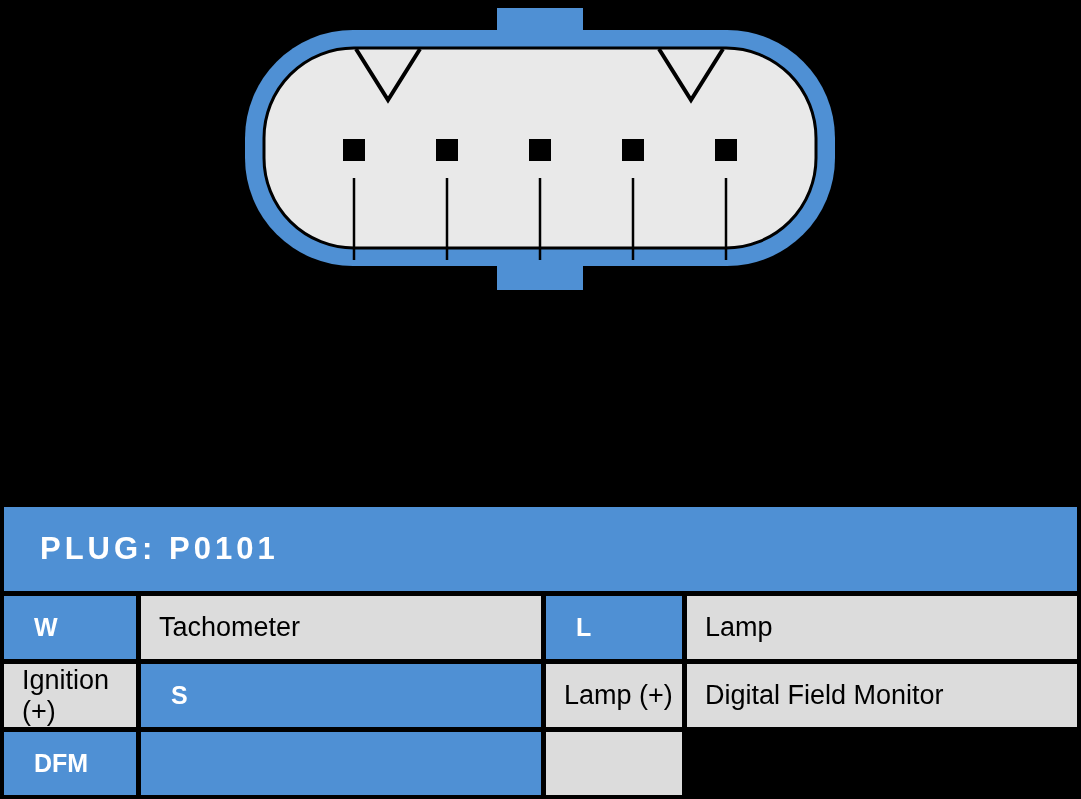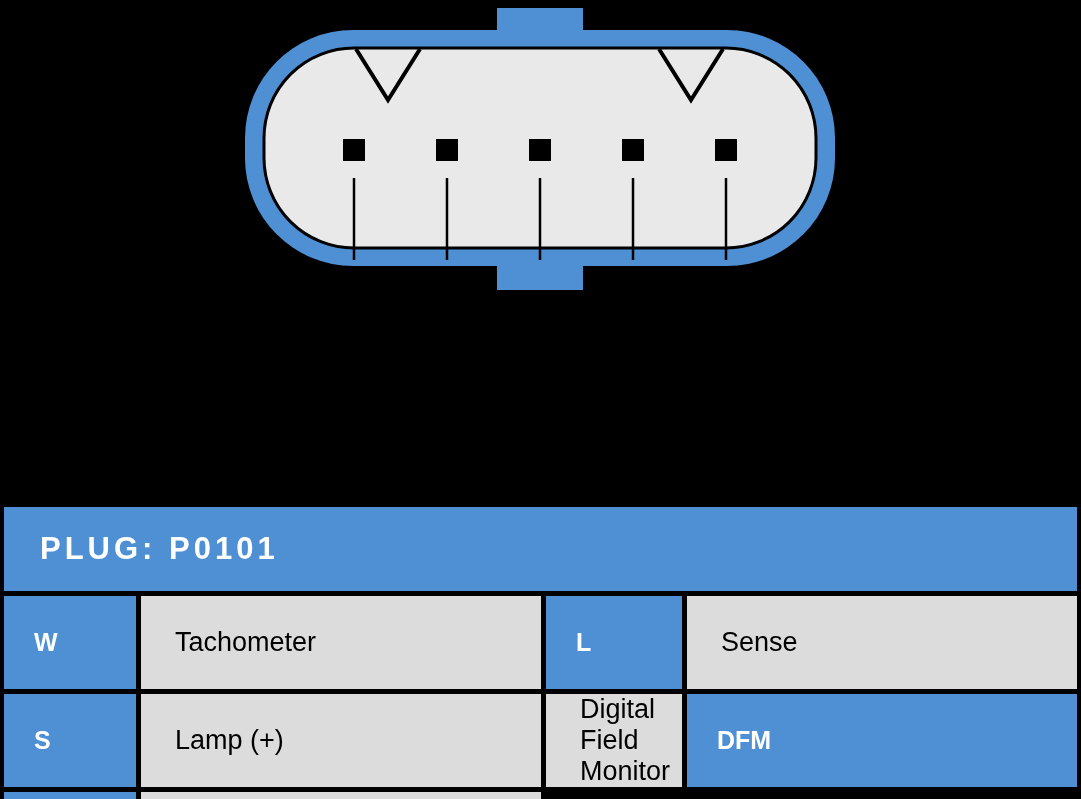--- a/index.html
+++ b/index.html
@@ -58,21 +58,21 @@
     background: var(--connector-blue, #4f90d4);
     color: #fff;
     font-weight: bold;
     font-size: 25px;
     padding-left: 30px;
   }
   .cell.desc {
     background: var(--cell-gray, #dcdcdc);
     color: #000;
     font-size: 27px;
-    padding-left: 34px;
+    padding-left: 18px;
   }
 </style>
 </head>
 <body>
 
 <div class="page">
 
   <div class="diagram-area">
     <svg width="1081" height="503" viewBox="0 0 1081 503">
 
@@ -102,22 +102,23 @@
   </div>
 
   <div class="plug-table">
     <div class="plug-table-header">PLUG: P0101</div>
 
     <div class="plug-table-rows">
 
       <div class="cell key">W</div>
       <div class="cell desc">Tachometer</div>
       <div class="cell key">L</div>
-      <div class="cell desc">Sense</div>
+      <div class="cell desc">Lamp</div>
 
+      <div class="cell desc">Ignition (+)</div>
       <div class="cell key">S</div>
       <div class="cell desc">Lamp (+)</div>
 
       <div class="cell desc">Digital Field Monitor</div>
       <div class="cell key">DFM</div>
       <div class="cell key"></div>
       <div class="cell desc"></div>
     </div>
   </div>
 

